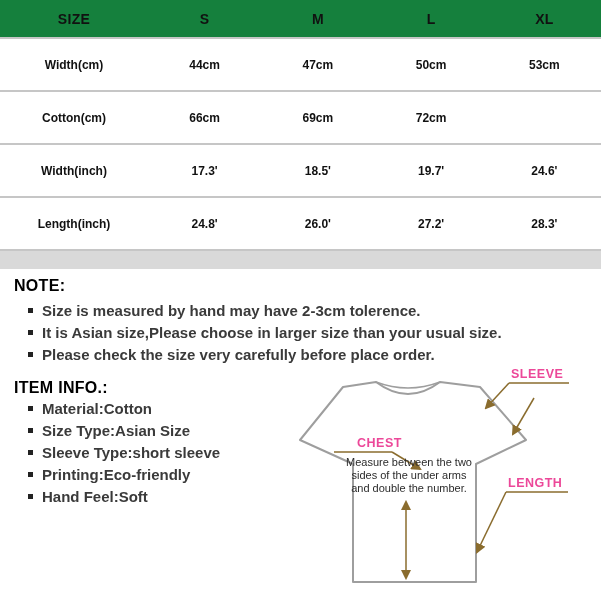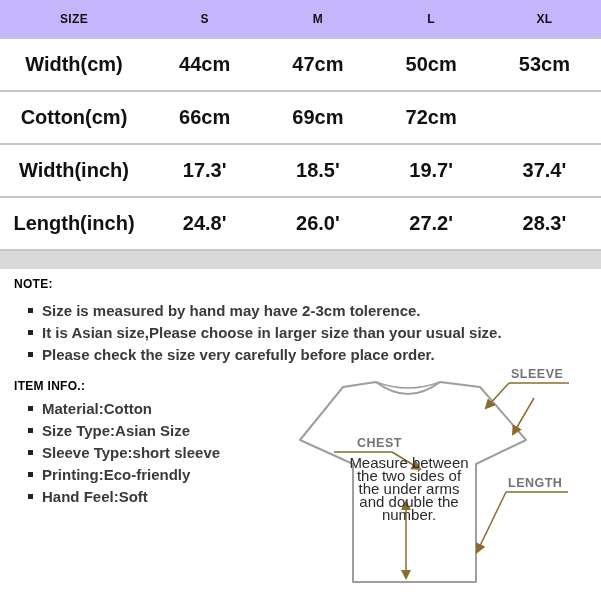--- a/index.html
+++ b/index.html
@@ -2,44 +2,44 @@
 <html><head>
 <meta charset="utf-8">
 <style>
   html,body{margin:0;padding:0;background:#fff;}
   .page{position:relative;width:601px;height:597px;background:#fff;overflow:hidden;
         font-family:"Liberation Sans","DejaVu Sans",sans-serif;color:#111;}
 
   
   .size-table{position:absolute;top:0;left:0;width:601px;}
   .t-row{display:grid;grid-template-columns:148px 1fr 1fr 1fr 1fr;align-items:center;
-         height:51px;border-bottom:2px solid #c6c6c6;font-weight:bold;font-size:20px;}
-  .t-row.header{height:37px;background:#c4b5fd;font-size:12px;letter-spacing:.3px;}
+         height:51px;border-bottom:2px solid #c6c6c6;font-weight:bold;font-size:12px;}
+  .t-row.header{height:37px;background:#15803d;font-size:14px;letter-spacing:.3px;}
   .t-cell{text-align:center;}
   .thick-bar{height:18px;background:#d9d9d9;}
 
   
-  .sec-title{position:absolute;left:14px;font-size:12px;font-weight:bold;color:#000;letter-spacing:.3px;}
+  .sec-title{position:absolute;left:14px;font-size:16px;font-weight:bold;color:#000;letter-spacing:.3px;}
   .note-title{top:277px;}
   .info-title{top:379px;}
   .b-list{position:absolute;left:28px;}
   .note-list{top:299px;}
   .info-list{top:397px;}
   .b-item{display:flex;align-items:center;height:22px;font-weight:bold;font-size:15px;color:#3a3a3a;}
   .sq{width:5px;height:5px;background:#222;margin-right:9px;flex:none;}
 
   
   .diagram{position:absolute;left:268px;top:352px;width:333px;height:245px;}
   .diagram svg{position:absolute;left:0;top:0;}
-  .lbl{position:absolute;font-weight:bold;font-size:12.5px;color:#737373;letter-spacing:.5px;white-space:nowrap;}
+  .lbl{position:absolute;font-weight:bold;font-size:12.5px;color:#ec4899;letter-spacing:.5px;white-space:nowrap;}
   .lbl-sleeve{left:243px;top:15px;}
   .lbl-chest{left:68px;top:84px;margin-left:21px;}
   .lbl-length{left:240px;top:124px;}
   .chest-note{position:absolute;left:78px;top:104px;width:126px;text-align:center;
-              font-size:15px;line-height:13px;color:#2b2b2b;}
+              font-size:11px;line-height:13px;color:#2b2b2b;}
 </style>
 </head>
 <body>
 
 <div class="page">
 
   <div class="size-table">
     <div class="t-row header">
       <div class="t-cell">SIZE</div>
       <div class="t-cell">S</div>
@@ -61,21 +61,21 @@
       <div class="t-cell">66cm</div>
       <div class="t-cell">69cm</div>
       <div class="t-cell">72cm</div>
     </div>
 
     <div class="t-row">
       <div class="t-cell">Width(inch)</div>
       <div class="t-cell">17.3'</div>
       <div class="t-cell">18.5'</div>
       <div class="t-cell">19.7'</div>
-      <div class="t-cell">37.4'</div>
+      <div class="t-cell">24.6'</div>
     </div>
 
     <div class="t-row">
       <div class="t-cell">Length(inch)</div>
       <div class="t-cell">24.8'</div>
       <div class="t-cell">26.0'</div>
       <div class="t-cell">27.2'</div>
       <div class="t-cell">28.3'</div>
     </div>
 

